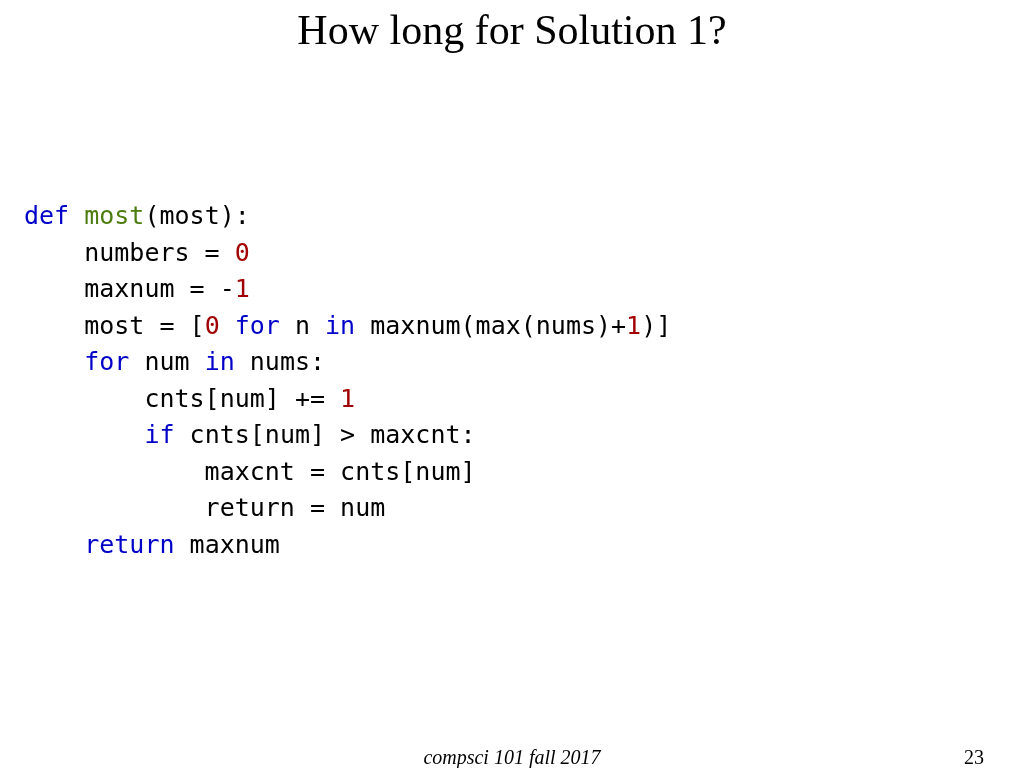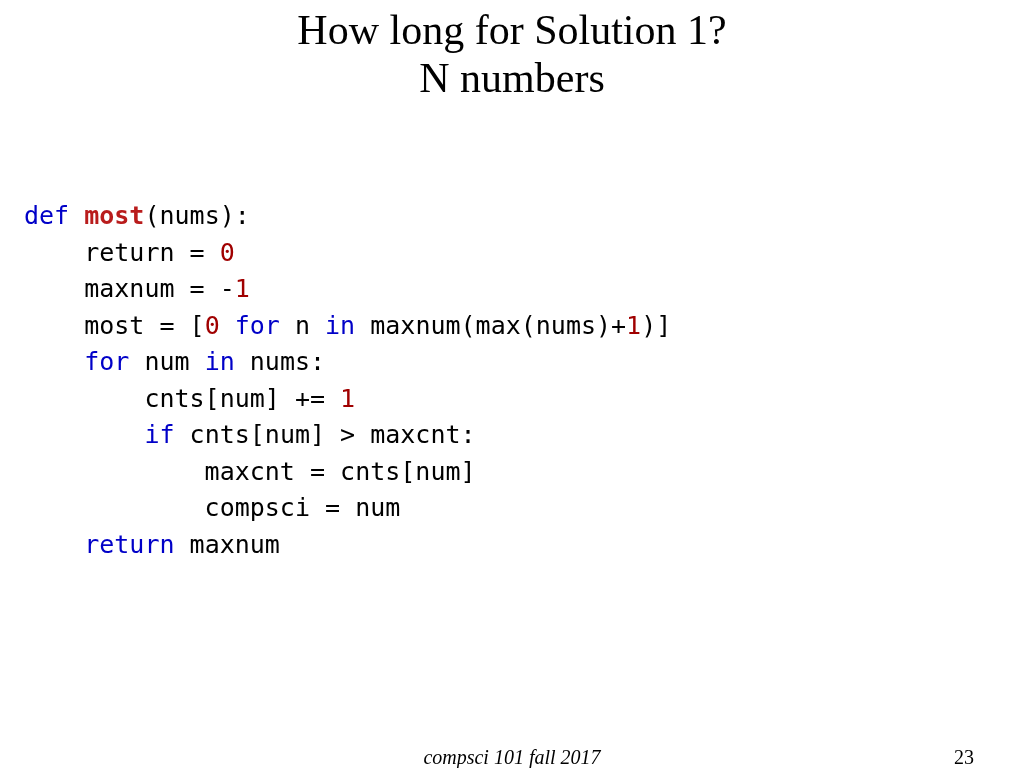--- a/index.html
+++ b/index.html
@@ -29,60 +29,59 @@
     position: absolute;
     left: 24px;
     top: 198px;
     font-family: "DejaVu Sans Mono", "Menlo", "Consolas", monospace;
     font-size: 25px;
     line-height: 1.46;
     white-space: pre;
     color: #000;
   }
   .kw   { color: #0000c8; }   
-  .fn   { font-weight: bold; color: #b91c1c; }
+  .fn   { font-weight: normal; color: #4d7c0f; }
   .num  { color: #a00000; }
   .footer {
     position: absolute;
     bottom: 22px;
     left: 0;
     width: 1024px;
     font-size: 20px;
   }
   .footer-center {
     position: absolute;
     left: 50%;
     transform: translateX(-50%);
     font-style: italic;
   }
   .footer-right {
     position: absolute;
-    right: 50px;
+    right: 40px;
     text-align: center;
   }
 </style>
 </head>
 <body>
 
 <div class="slide">
 
   <div class="title">
     <span>How long for Solution 1?</span><br>
-    <span>N numbers</span>
   </div>
 
-  <div class="code-block"><span class="kw">def</span> <span class="fn">most</span><span>(nums):</span>
-<span>    return = </span><span class="num">0</span>
+  <div class="code-block"><span class="kw">def</span> <span class="fn">most</span><span>(most):</span>
+<span>    numbers = </span><span class="num">0</span>
 <span>    maxnum = -</span><span class="num">1</span>
 <span>    most = [</span><span class="num">0</span><span> </span><span class="kw">for</span><span> n </span><span class="kw">in</span><span> maxnum(max(nums)+</span><span class="num">1</span><span>)]</span>
 <span>    </span><span class="kw">for</span><span> num </span><span class="kw">in</span><span> nums:</span>
 <span>        cnts[num] += </span><span class="num">1</span>
 <span>        </span><span class="kw">if</span><span> cnts[num] &gt; maxcnt:</span>
 <span>            maxcnt = cnts[num]</span>
-<span>            compsci = num</span>
+<span>            return = num</span>
 <span>    </span><span class="kw">return</span><span> maxnum</span></div>
 
   <div class="footer">
     <span class="footer-center">compsci 101 fall 2017</span>
     <span class="footer-right">23</span>
   </div>
 
 </div>
 
 </body></html>

